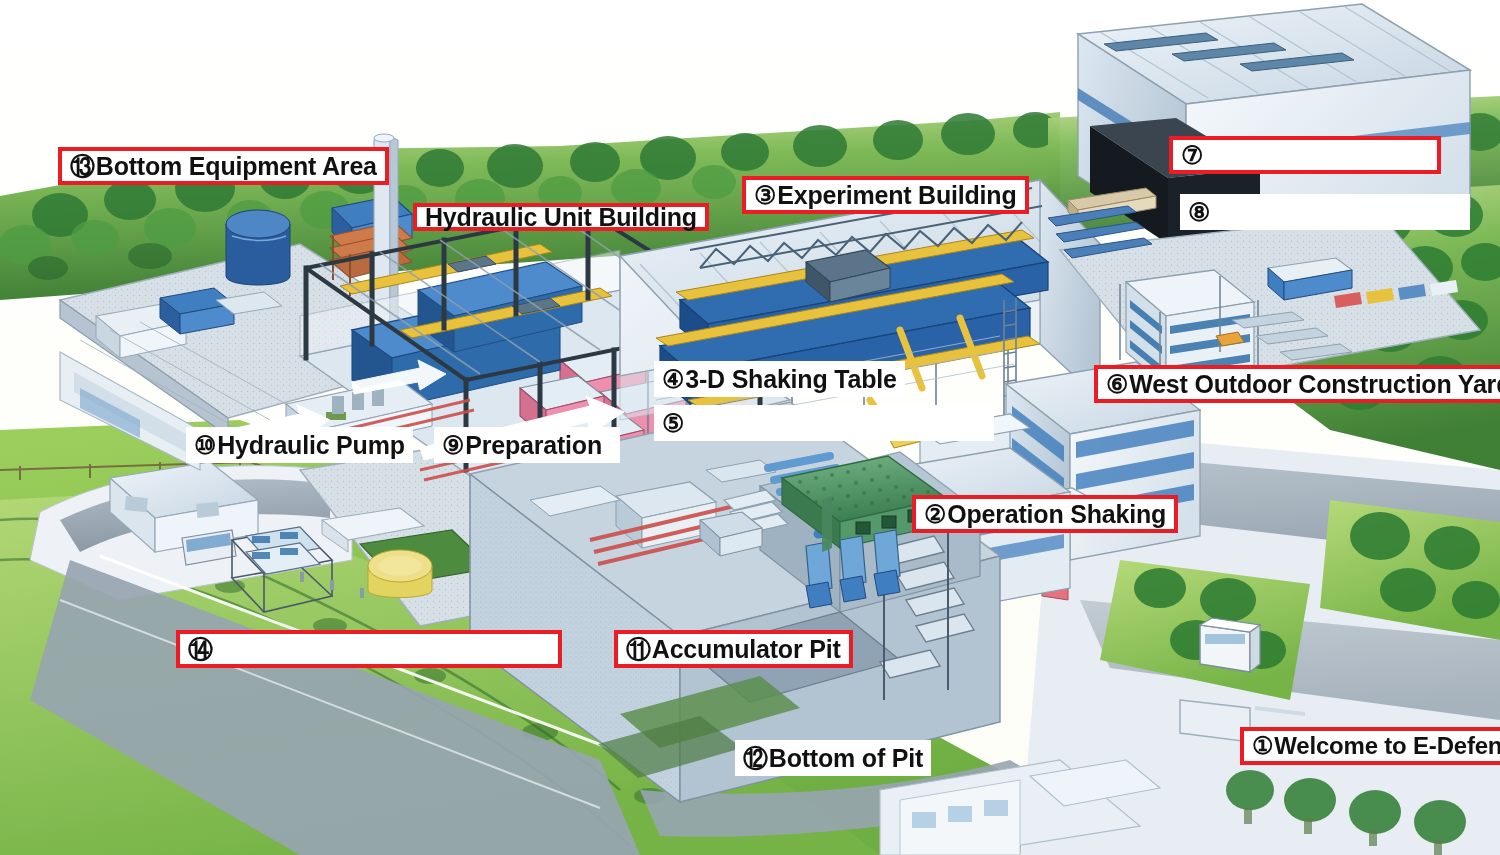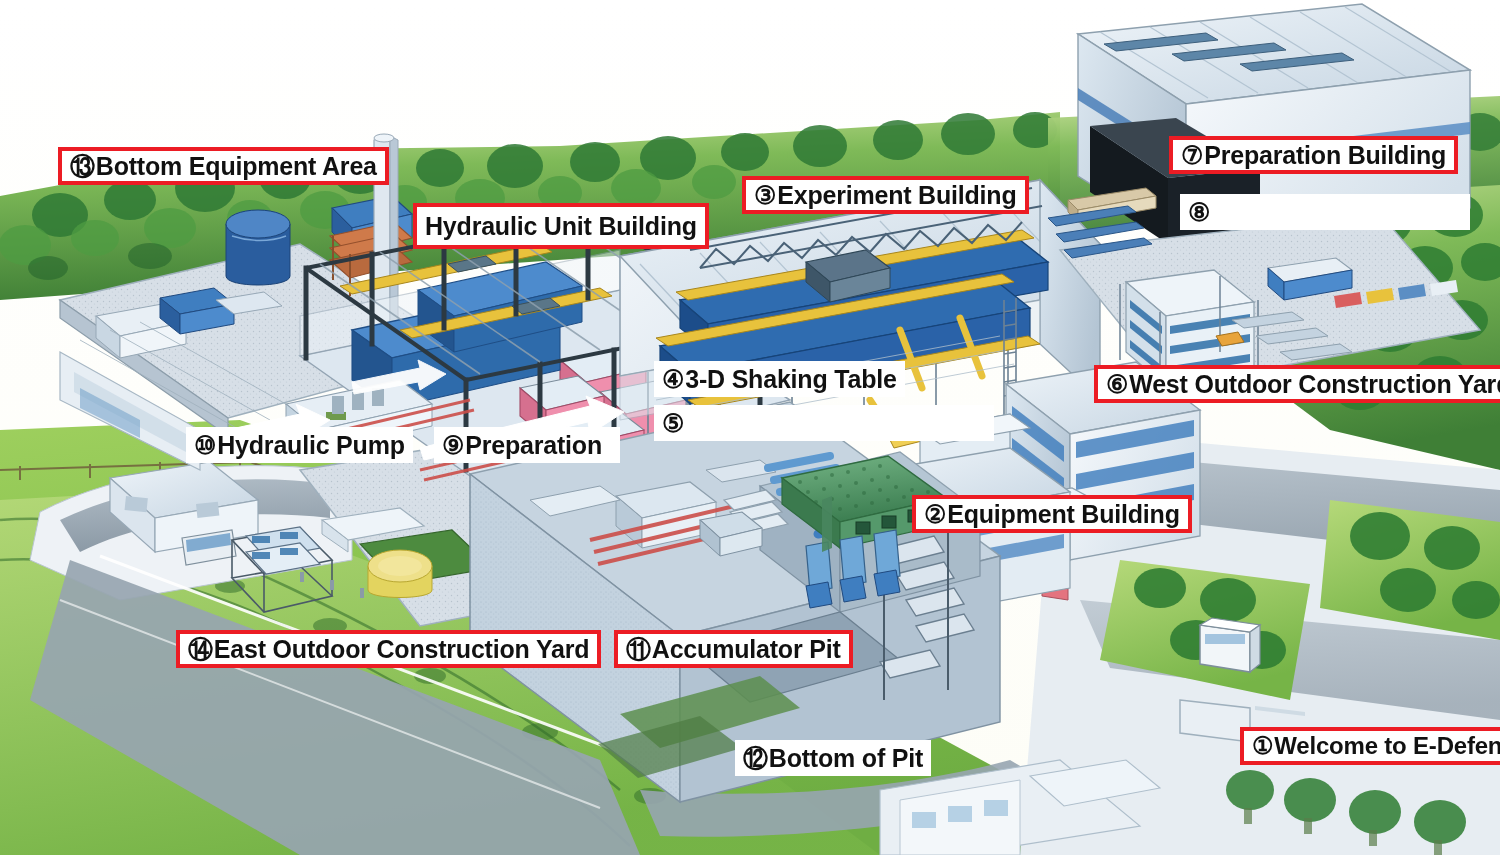--- a/index.html
+++ b/index.html
@@ -754,30 +754,29 @@
       <path d="M352,382 L420,368 L418,360 L446,374 L420,390 L418,382 L354,394 Z" fill="#ffffff" stroke="#ffffff" stroke-width="1" opacity="0.95"></path>
     </g>
 
   </svg>
 
   <div id="labels">
       <div class="label bordered" style="left: 58px; top: 147px; min-width: 314px; height: 38px; font-size: 25px; padding-left: 8px; padding-right: 8px;">
         <span class="lbl-num">⑬</span>
         <span class="lbl-txt">Bottom Equipment Area</span>
       </div>
-      <div class="label bordered" style="left: 413px; top: 203px; min-width: 275px; height: 46px; font-size: 25px; padding-left: 8px; padding-right: 8px;">
+      <div class="label bordered" style="left: 413px; top: 203px; min-width: 275px; height: 28px; font-size: 25px; padding-left: 8px; padding-right: 8px;">
         <span class="lbl-txt">Hydraulic Unit Building</span>
       </div>
       <div class="label bordered" style="left: 742px; top: 176px; min-width: 264px; height: 38px; font-size: 25px; padding-left: 8px; padding-right: 8px;">
         <span class="lbl-num">③</span>
         <span class="lbl-txt">Experiment Building</span>
       </div>
       <div class="label bordered" style="left: 1169px; top: 136px; min-width: 272px; height: 38px; font-size: 25px; padding-left: 8px; padding-right: 8px;">
         <span class="lbl-num">⑦</span>
-        <span class="lbl-txt">Preparation Building</span>
       </div>
       <div class="label plain" style="left: 1180px; top: 194px; min-width: 290px; height: 36px; font-size: 25px; padding-left: 8px; padding-right: 8px;">
         <span class="lbl-num">⑧</span>
       </div>
       <div class="label plain" style="left: 654px; top: 361px; min-width: 238px; height: 36px; font-size: 25px; padding-left: 8px; padding-right: 8px;">
         <span class="lbl-num">④</span>
         <span class="lbl-txt">3-D Shaking Table</span>
       </div>
       <div class="label plain" style="left: 654px; top: 405px; min-width: 340px; height: 36px; font-size: 25px; padding-left: 8px; padding-right: 8px;">
         <span class="lbl-num">⑤</span>
@@ -789,25 +788,24 @@
       <div class="label plain" style="left: 186px; top: 427px; min-width: 218px; height: 36px; font-size: 25px; padding-left: 8px; padding-right: 8px;">
         <span class="lbl-num">⑩</span>
         <span class="lbl-txt">Hydraulic Pump</span>
       </div>
       <div class="label plain" style="left: 434px; top: 427px; min-width: 186px; height: 36px; font-size: 25px; padding-left: 8px; padding-right: 8px;">
         <span class="lbl-num">⑨</span>
         <span class="lbl-txt">Preparation</span>
       </div>
       <div class="label bordered" style="left: 912px; top: 495px; min-width: 250px; height: 38px; font-size: 25px; padding-left: 8px; padding-right: 8px;">
         <span class="lbl-num">②</span>
-        <span class="lbl-txt">Equipment Building</span>
+        <span class="lbl-txt">Operation Shaking</span>
       </div>
       <div class="label bordered" style="left: 176px; top: 630px; min-width: 386px; height: 38px; font-size: 25px; padding-left: 8px; padding-right: 8px;">
         <span class="lbl-num">⑭</span>
-        <span class="lbl-txt">East Outdoor Construction Yard</span>
       </div>
       <div class="label bordered" style="left: 614px; top: 630px; min-width: 224px; height: 38px; font-size: 25px; padding-left: 8px; padding-right: 8px;">
         <span class="lbl-num">⑪</span>
         <span class="lbl-txt">Accumulator Pit</span>
       </div>
       <div class="label plain" style="left: 735px; top: 740px; min-width: 185px; height: 36px; font-size: 25px; padding-left: 8px; padding-right: 8px;">
         <span class="lbl-num">⑫</span>
         <span class="lbl-txt">Bottom of Pit</span>
       </div>
       <div class="label bordered" style="left: 1240px; top: 727px; min-width: 256px; height: 38px; font-size: 24px; padding-left: 8px; padding-right: 8px;">

